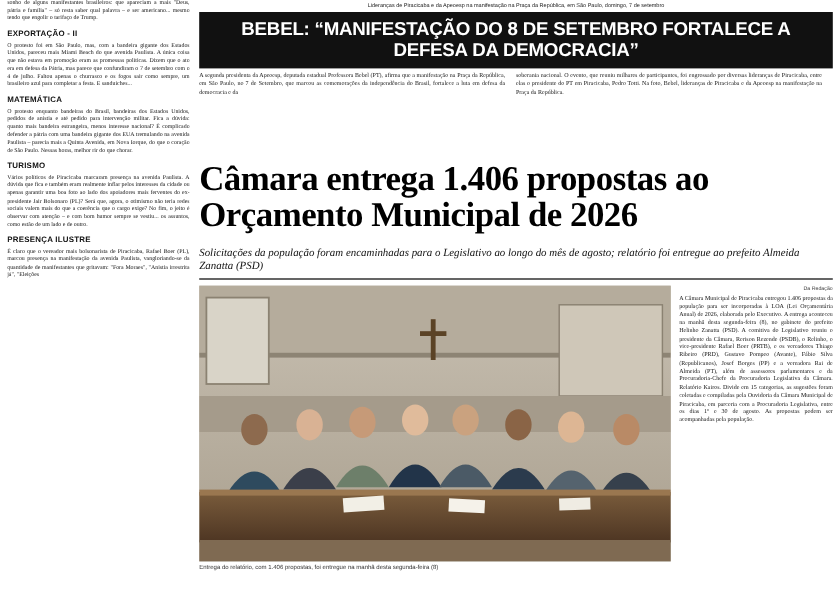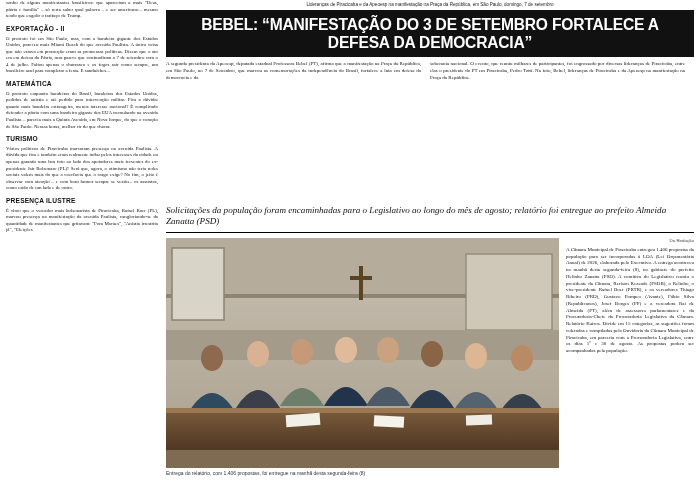--- a/index.html
+++ b/index.html
@@ -106,33 +106,34 @@
       <p>O protesto enquanto bandeiras do Brasil, bandeiras dos Estados Unidos, pedidos de anistia e até pedido para intervenção militar. Fica a dúvida: quanto mais bandeira estrangeira, menos interesse nacional? É complicado defender a pátria com uma bandeira gigante dos EUA tremulando na avenida Paulista – parecia mais a Quinta Avenida, em Nova Iorque, do que o coração de São Paulo. Nessas horas, melhor rir do que chorar.</p>
       <div class="sec-head">TURISMO</div>
       <p>Vários políticos de Piracicaba marcaram presença na avenida Paulista. A dúvida que fica e também eram realmente inflar pelos interesses da cidade ou apenas garantir uma boa foto ao lado dos apoiadores mais ferventes do ex-presidente Jair Bolsonaro (PL)? Será que, agora, o otimismo não teria redes sociais valem mais do que a coerência que o cargo exige? No fim, o jeito é observar com atenção – e com bom humor sempre se vestiu... os assuntos, como estão de um lado e de outro.</p>
       <div class="sec-head">PRESENÇA ILUSTRE</div>
       <p>É claro que o vereador mais bolsonarista de Piracicaba, Rafael Boer (PL), marcou presença na manifestação da avenida Paulista, vangloriando-se da quantidade de manifestantes que gritavam: "Fora Moraes", "Anistia irrestrita já", "Eleições</p>
     </div>
 
   <div class="topcap">Lideranças de Piracicaba e da Apeoesp na manifestação na Praça da República, em São Paulo, domingo, 7 de setembro</div>
 
   <div class="blackbar">
-    <h1>BEBEL: “MANIFESTAÇÃO DO 3 DE SETEMBRO FORTALECE A DEFESA DA DEMOCRACIA”</h1>
+    <h1>BEBEL: “MANIFESTAÇÃO DO 8 DE SETEMBRO FORTALECE A DEFESA DA DEMOCRACIA”</h1>
   </div>
 
   <div class="subcols">
     <div class="c">
       <p>A segunda presidenta da Apeoesp, deputada estadual Professora Bebel (PT), afirma que a manifestação na Praça da República, em São Paulo, no 7 de Setembro, que marcou as comemorações da independência do Brasil, fortalece a luta em defesa da democracia e da</p>
     </div>
     <div class="c">
       <p>soberania nacional. O evento, que reuniu milhares de participantes, foi engrossado por diversas lideranças de Piracicaba, entre elas o presidente do PT em Piracicaba, Pedro Totti. Na foto, Bebel, lideranças de Piracicaba e da Apeoesp na manifestação na Praça da República.</p>
     </div>
     <div class="c" style="flex:0 0 0;"></div>
   </div>
 
+  <div class="mainhead">Câmara entrega 1.406 propostas ao Orçamento Municipal de 2026</div>
   <div class="subhead">Solicitações da população foram encaminhadas para o Legislativo ao longo do mês de agosto; relatório foi entregue ao prefeito Almeida Zanatta (PSD)</div>
   <div class="rule"></div>
 
   <div class="photo">
     <svg width="393" height="230" viewBox="0 0 393 230" xmlns="http://www.w3.org/2000/svg">
       <defs>
         <linearGradient id="wall" x1="0" y1="0" x2="0" y2="1">
           <stop offset="0%" stop-color="#c8c0b2"></stop>
             <stop offset="100%" stop-color="#a99f8e"></stop>
         </linearGradient>

